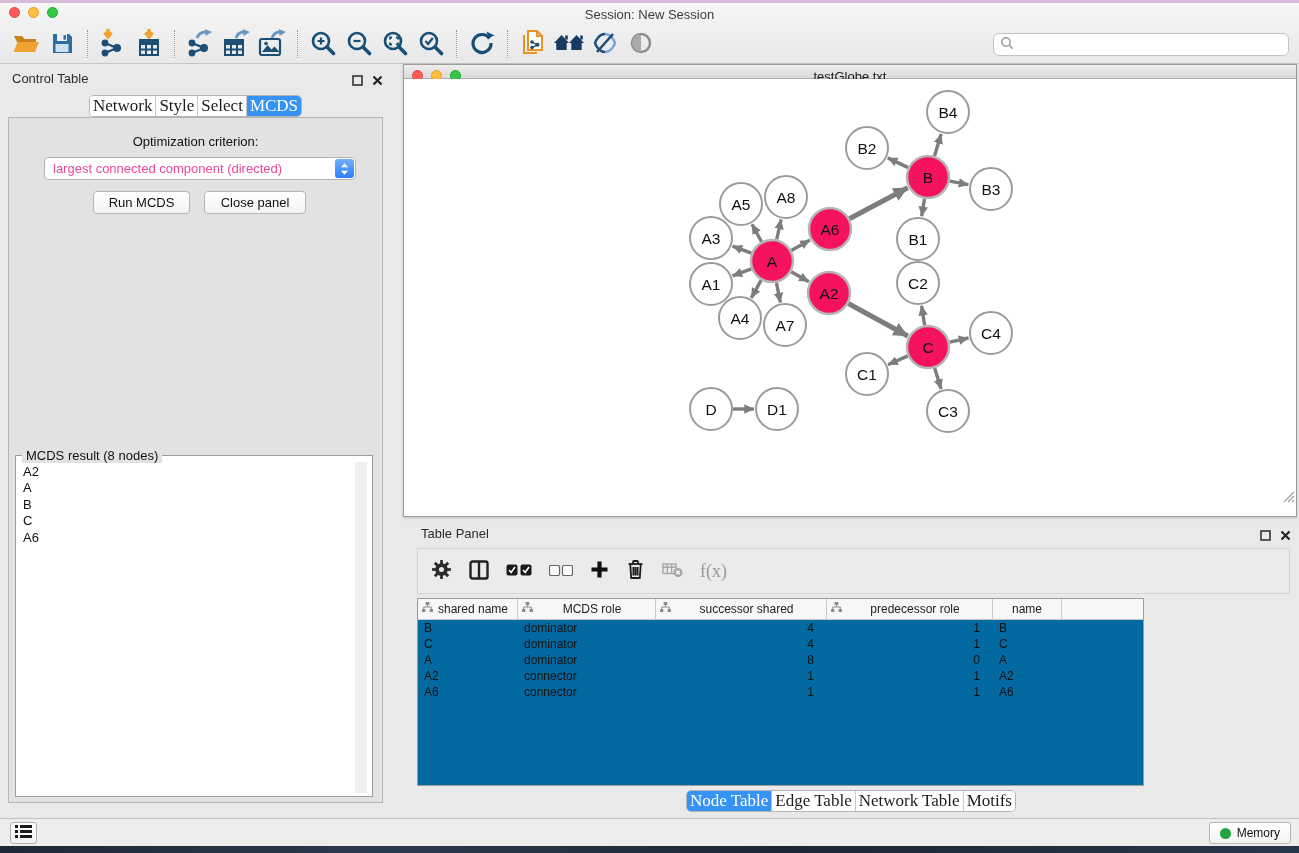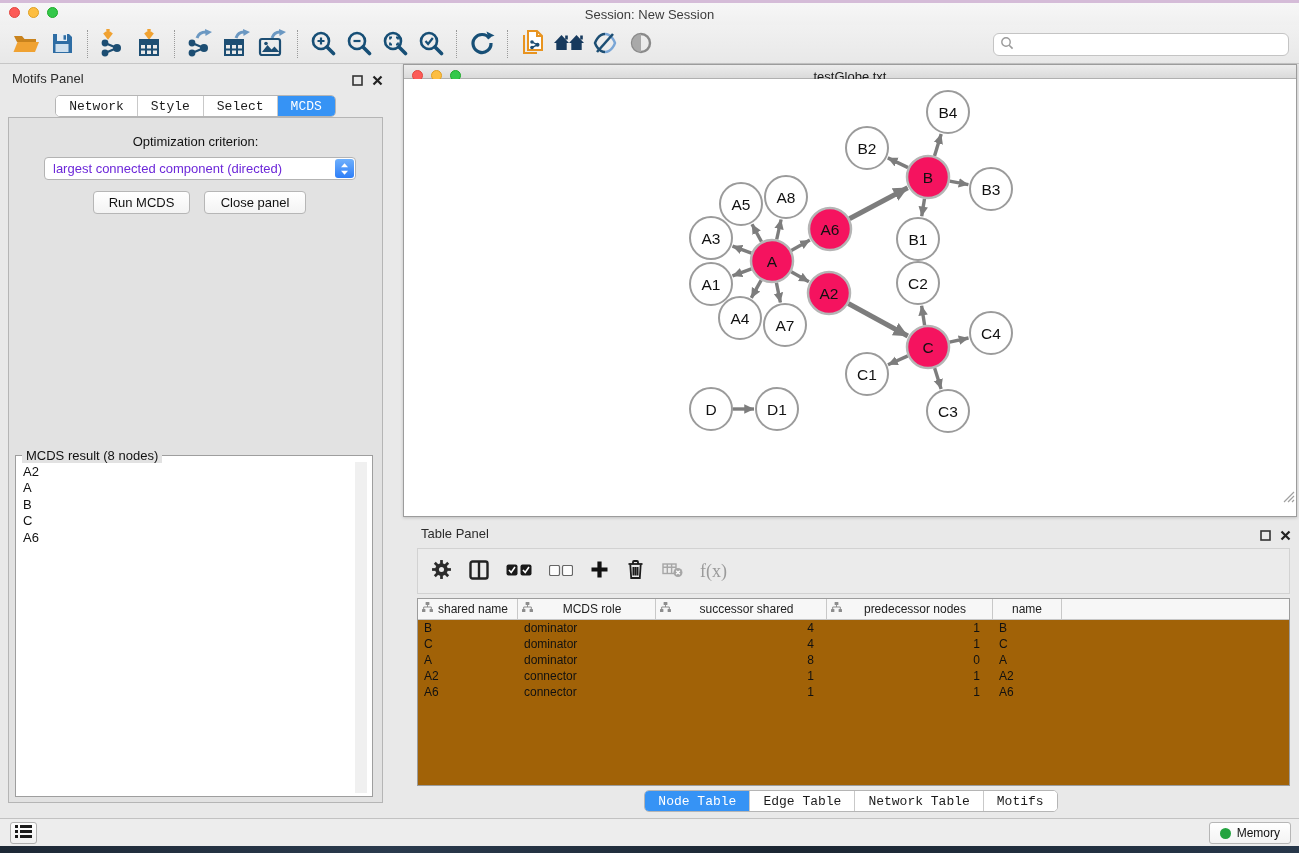--- a/index.html
+++ b/index.html
@@ -25,26 +25,26 @@
 
   
   .main { position:absolute; left:0; top:64px; width:1299px; height:754px; background:#e9e9e9; }
 
   
   .control-panel { position:absolute; left:0; top:0; width:391px; height:754px; }
   .cp-title { position:absolute; left:12px; top:7px; font-size:13px; color:#2c2c2c; }
   .panel-icons { position:absolute; right:8px; top:8px; display:flex; gap:9px; }
   .cp-tabs-wrap { position:absolute; top:31px; left:0; width:100%; display:flex; justify-content:center; }
   .seg { display:inline-flex; border:1px solid #b5b5b5; border-radius:5px; overflow:hidden; background:#fff; height:22px; }
-  .seg button { border:none; border-left:1px solid #c9c9c9; background:#fff; font-size:13px; color:#1c1c1c; padding:0 13px; height:100%; font-family:Liberation Mono, monospace; }
+  .seg button { border:none; border-left:1px solid #c9c9c9; background:#fff; font-size:17px; color:#1c1c1c; padding:0 3px; height:100%; font-family:Liberation Serif, serif; }
   .seg button:first-child { border-left:none; }
   .seg button.active { color:#fff; }
   .cp-body { position:absolute; left:8px; right:8px; top:53px; bottom:15px; background:#e2e2e2; border:1px solid #b5b5b5; }
   .opt-label { position:absolute; top:16px; width:100%; text-align:center; font-size:13px; color:#111; }
-  .select { position:absolute; top:39px; left:35px; width:312px; height:23px; background:#fff; border:1px solid #b3b3b3; border-radius:4px; display:flex; align-items:center; padding-left:8px; font-size:13px; color:#6d28d9; }
+  .select { position:absolute; top:39px; left:35px; width:312px; height:23px; background:#fff; border:1px solid #b3b3b3; border-radius:4px; display:flex; align-items:center; padding-left:8px; font-size:13px; color:#ec4899; }
   .stepper { position:absolute; right:1px; top:1px; bottom:1px; width:19px; border-radius:3px; background:linear-gradient(#6fb0fc,#2d7ef8); display:flex; align-items:center; justify-content:center; }
   .mac-btn { position:absolute; height:23px; background:linear-gradient(#ffffff,#f3f3f3); border:1px solid #b6b6b6; border-radius:4px; font-size:13px; color:#111; font-family:"Liberation Sans", sans-serif; }
   .groupbox { position:absolute; left:6px; right:9px; top:337px; bottom:5px; border:1px solid #9e9e9e; background:#fff; }
   .groupbox .legend { position:absolute; top:-8px; left:6px; background:#e2e2e2; padding:0 4px; font-size:13px; color:#111; }
   .result-list { position:absolute; left:2px; top:8px; right:20px; bottom:2px; overflow:hidden; }
   .result-list div { font-size:13px; color:#111; padding-left:5px; line-height:16.4px; }
   .scrolltrack { position:absolute; right:5px; top:6px; bottom:3px; width:12px; background:#f0f0f0; }
 
   
   .right-pane { position:absolute; left:403px; top:0; width:896px; height:754px; }
@@ -56,21 +56,21 @@
   .net-title { position:absolute; left:0; right:0; top:4px; text-align:center; font-size:13px; color:#1a1a1a; }
   .net-canvas { position:relative; width:892px; height:429px; background:#fff; }
   .resize-grip { position:absolute; right:1px; bottom:1px; }
 
   
   .table-panel { position:absolute; left:0; top:458px; width:896px; height:293px; }
   .tp-title { position:absolute; left:18px; top:4px; font-size:13px; color:#2c2c2c; }
   .tp-toolbar { position:absolute; left:14px; right:9px; top:26px; height:46px; background:#ebebeb; border:1px solid #d2d2d2; display:flex; align-items:center; padding-left:13px; }
   .tpbtn { background:none; border:none; display:flex; align-items:center; justify-content:center; margin-right:17px; }
   .fx { font-family:"Liberation Serif", serif; font-size:18px; color:#9a9a9a; }
-  .tp-table { position:absolute; left:14px; top:76px; width:873px; height:188px; border:1px solid #9c9c9c; background:#a16207; overflow:hidden; }
+  .tp-table { position:absolute; left:14px; top:76px; width:727px; height:188px; border:1px solid #9c9c9c; background:#0369a1; overflow:hidden; }
   .thead { display:flex; height:21px; background:#f7f7f7; border-bottom:1px solid #c6c6c6; }
   .th { display:flex; align-items:center; border-right:1px solid #c8c8c8; font-size:12px; color:#222; padding:0 4px; }
   .th .lbl { flex:1; text-align:center; }
   .th-fill { flex:1; }
   .trow { display:flex; height:15.9px; align-items:center; }
   .td { font-size:12px; color:#111; padding:0 6px; white-space:nowrap; overflow:hidden; }
   .td.right { text-align:right; padding-right:13px; }
   .tp-tabs-wrap { position:absolute; left:0; width:100%; top:268px; display:flex; justify-content:center; }
 
   
@@ -241,21 +241,21 @@
             <circle cx="6" cy="6" r="4.2" stroke="#9a9a9a" stroke-width="1.4" fill="none"></circle>
             <line x1="9.2" y1="9.2" x2="12.6" y2="12.6" stroke="#9a9a9a" stroke-width="1.6"></line>
           </svg></span>
       <input type="text" style="">
     </div>
   </div>
 
   <div class="main">
 
     <div class="control-panel">
-      <div class="cp-title">Motifs Panel</div>
+      <div class="cp-title">Control Table</div>
       <div class="panel-icons">
         <span><svg width="11" height="11" viewBox="0 0 11 11">
               <rect x="1" y="1" width="9" height="9" fill="none" stroke="#333" stroke-width="1.6"></rect>
             </svg></span>
         <span><svg width="11" height="11" viewBox="0 0 11 11">
               <path d="M1.5 1.5 L9.5 9.5 M9.5 1.5 L1.5 9.5" stroke="#222" stroke-width="2.2"></path>
             </svg></span>
       </div>
       <div class="cp-tabs-wrap">
           <div class="seg">
@@ -529,21 +529,21 @@
               </div>
               <div class="th" style="width: 166px;">
                 <span><svg width="11" height="11" viewBox="0 0 11 11">
                     <g fill="#8d8d8d">
                       <rect x="3.6" y="0" width="3.8" height="3.1" rx="0.5"></rect>
                       <rect x="0" y="7" width="3.4" height="3.1" rx="0.5"></rect>
                       <rect x="7.6" y="7" width="3.4" height="3.1" rx="0.5"></rect>
                     </g>
                     <path d="M5.5 3.1 v1.9 M1.7 7 V5 h7.6 v2" stroke="#8d8d8d" stroke-width="1" fill="none"></path>
                   </svg></span>
-                <span class="lbl">predecessor nodes</span>
+                <span class="lbl">predecessor role</span>
               </div>
               <div class="th" style="width: 69px;">
                 <span class="lbl">name</span>
               </div>
               <div class="th-fill"></div>
             </div>
           <div id="table-body">
               <div class="trow">
                 <div class="td" style="width: 100px;">B</div>
                 <div class="td" style="width: 138px;">dominator</div>

